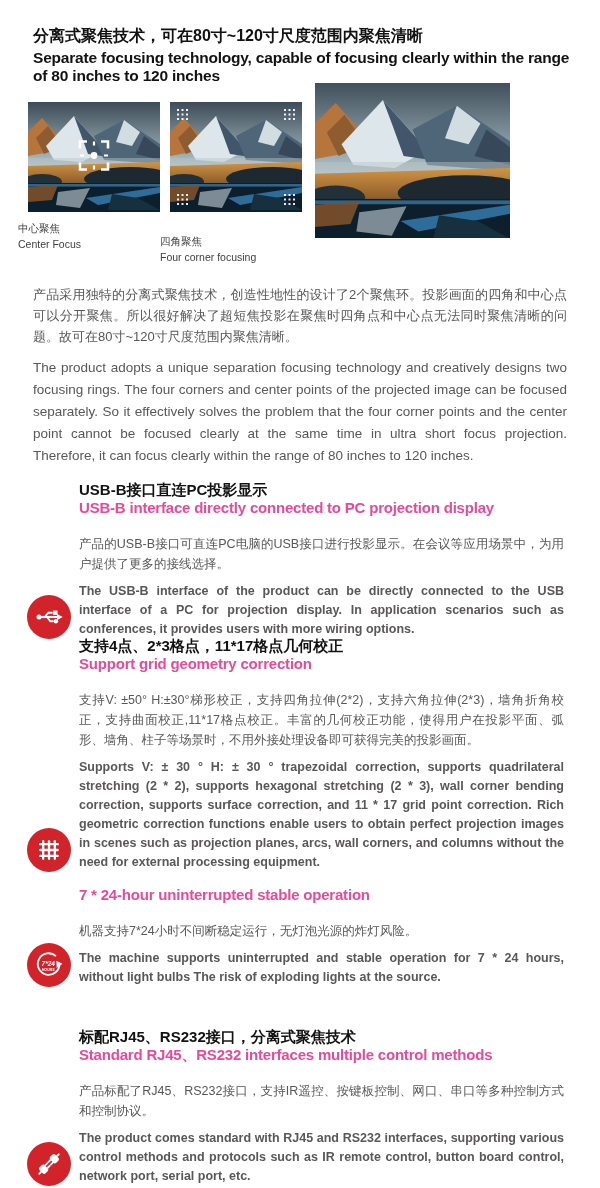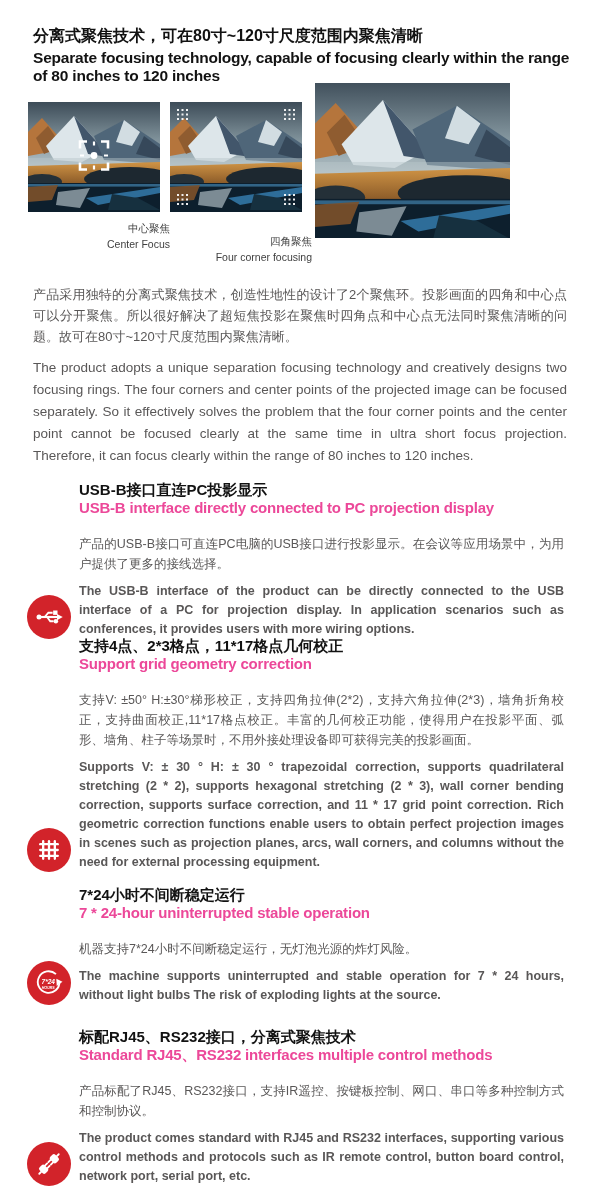--- a/index.html
+++ b/index.html
@@ -18,21 +18,21 @@
   
   .shot{position:absolute;overflow:hidden;background:#32414d;}
   .shot svg.scene{position:absolute;inset:0;width:100%;height:100%;}
   .shot-1{left:28px;top:102px;width:132px;height:110px;}
   .shot-2{left:170px;top:102px;width:132px;height:110px;}
   .shot-3{left:315px;top:83px;width:195px;height:155px;}
   .reticle{position:absolute;left:50%;top:50%;transform:translate(-50%,-54%);}
   .marker{position:absolute;width:11px;height:11px;opacity:.92;}
   .mk-tl{left:7px;top:7px;} .mk-tr{right:7px;top:7px;}
   .mk-bl{left:7px;bottom:7px;} .mk-br{right:7px;bottom:7px;}
-  .caption{position:absolute;text-align:right;font-size:10.5px;color:#3f3f3f;line-height:1.5;}
+  .caption{position:absolute;text-align:left;font-size:10.5px;color:#3f3f3f;line-height:1.5;}
   .cap-1{left:18px;top:221px;width:152px;}
   .cap-2{left:160px;top:234px;width:152px;}
 
   
   .intro-zh{left:33px;top:271px;width:534px;font-size:13px;line-height:21px;color:#595757;text-align:justify;}
   .intro-en{left:33px;top:343px;width:534px;font-size:13.5px;line-height:22px;color:#595757;text-align:justify;}
 
   
   .feature{position:absolute;left:27px;width:537px;display:flex;gap:8px;align-items:flex-end;}
   .f1{top:481px;} .f2{top:637px;} .f3{top:886px;} .f4{top:1028px;}
@@ -227,21 +227,20 @@
 <div class="feature f3">
   <div class="badge">
     <svg width="34" height="34" viewBox="0 0 44 44">
       <path d="M31,10.5 A14,14 0 1 0 35.5,20" stroke="#ffffff" stroke-width="2.4" fill="none"></path>
       <polygon points="31.5,16.5 39.5,20.5 32,26" fill="#ffffff"></polygon>
       <text x="21" y="23" text-anchor="middle" font-size="8.5" font-style="italic" font-weight="bold" fill="#ffffff" font-family="Liberation Sans, sans-serif">7*24</text>
       <text x="21" y="29.5" text-anchor="middle" font-size="4.6" font-style="italic" font-weight="bold" fill="#ffffff" font-family="Liberation Sans, sans-serif">HOURS</text>
     </svg>
   </div>
   <div class="fcontent">
-    <div class="ft-zh">7*24小时不间断稳定运行</div>
     <div class="ft-en">7 * 24-hour uninterrupted stable operation</div>
     <div class="fb-zh">机器支持7*24小时不间断稳定运行，无灯泡光源的炸灯风险。</div>
     <div class="fb-en">The machine supports uninterrupted and stable operation for 7 * 24 hours, without light bulbs The risk of exploding lights at the source.</div>
   </div>
 </div>
 
 <div class="feature f4">
   <div class="badge">
     <svg width="30" height="30" viewBox="0 0 24 24">
       <g transform="rotate(45 12 12)">

